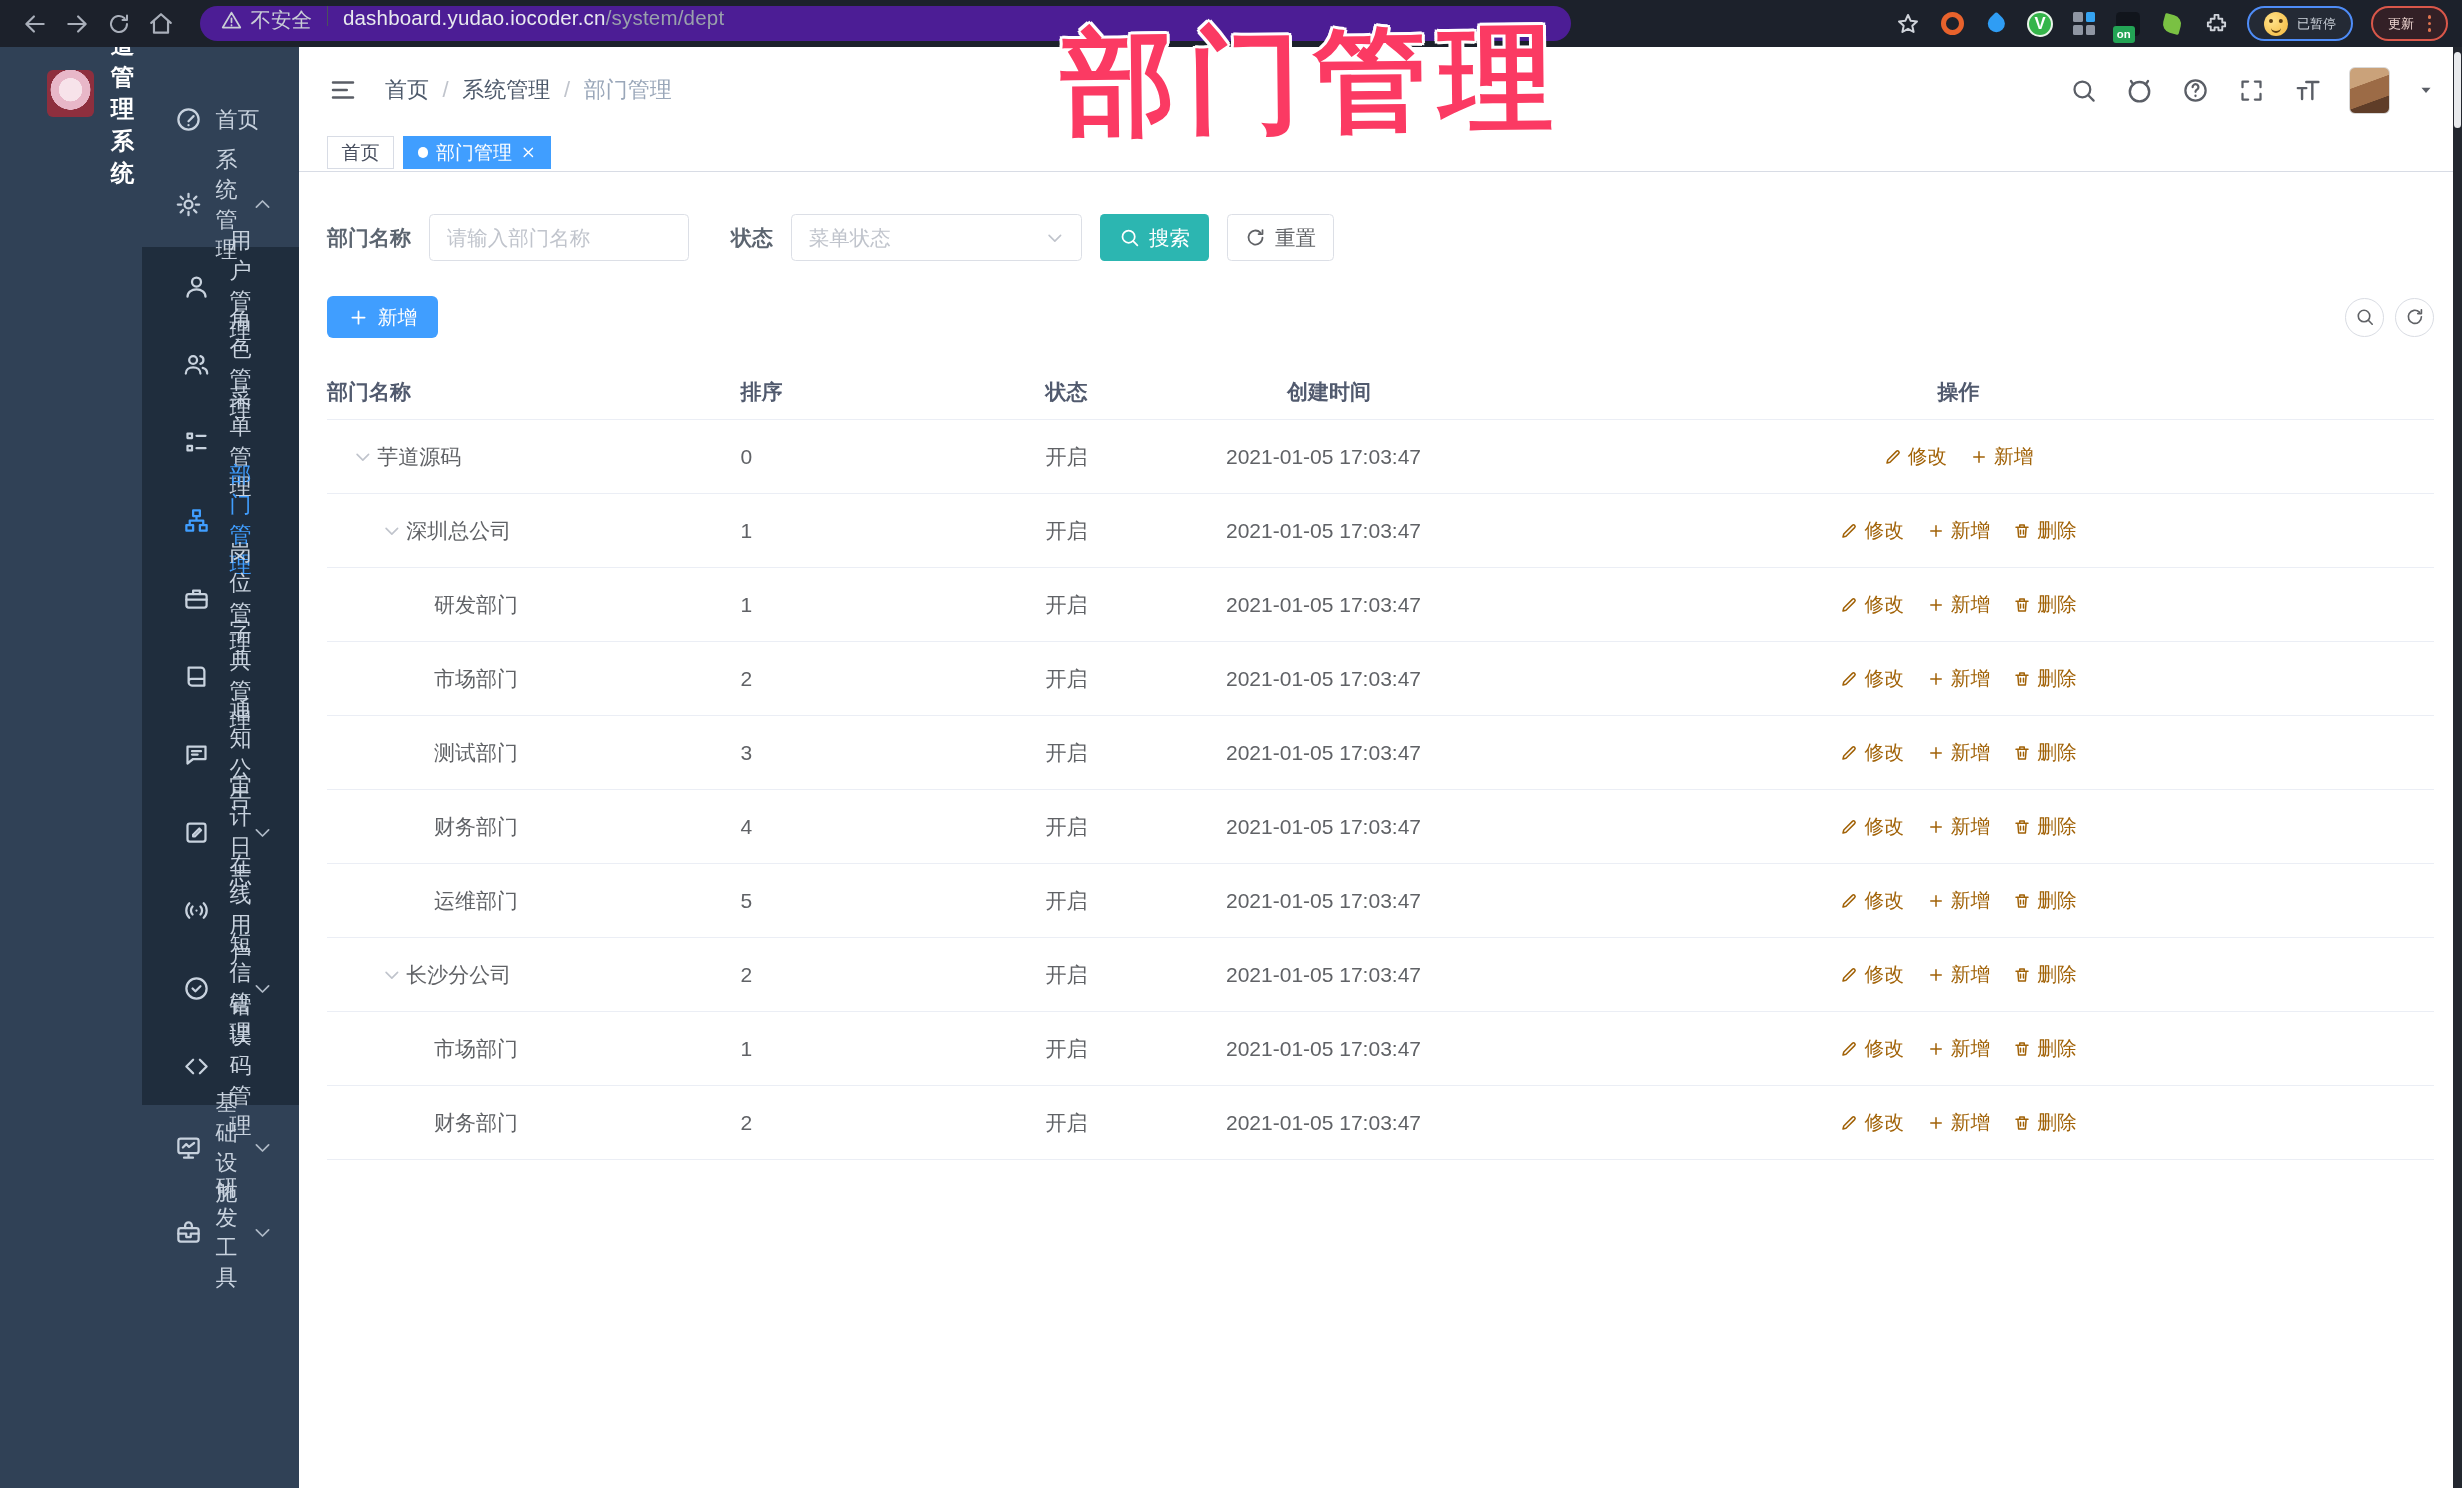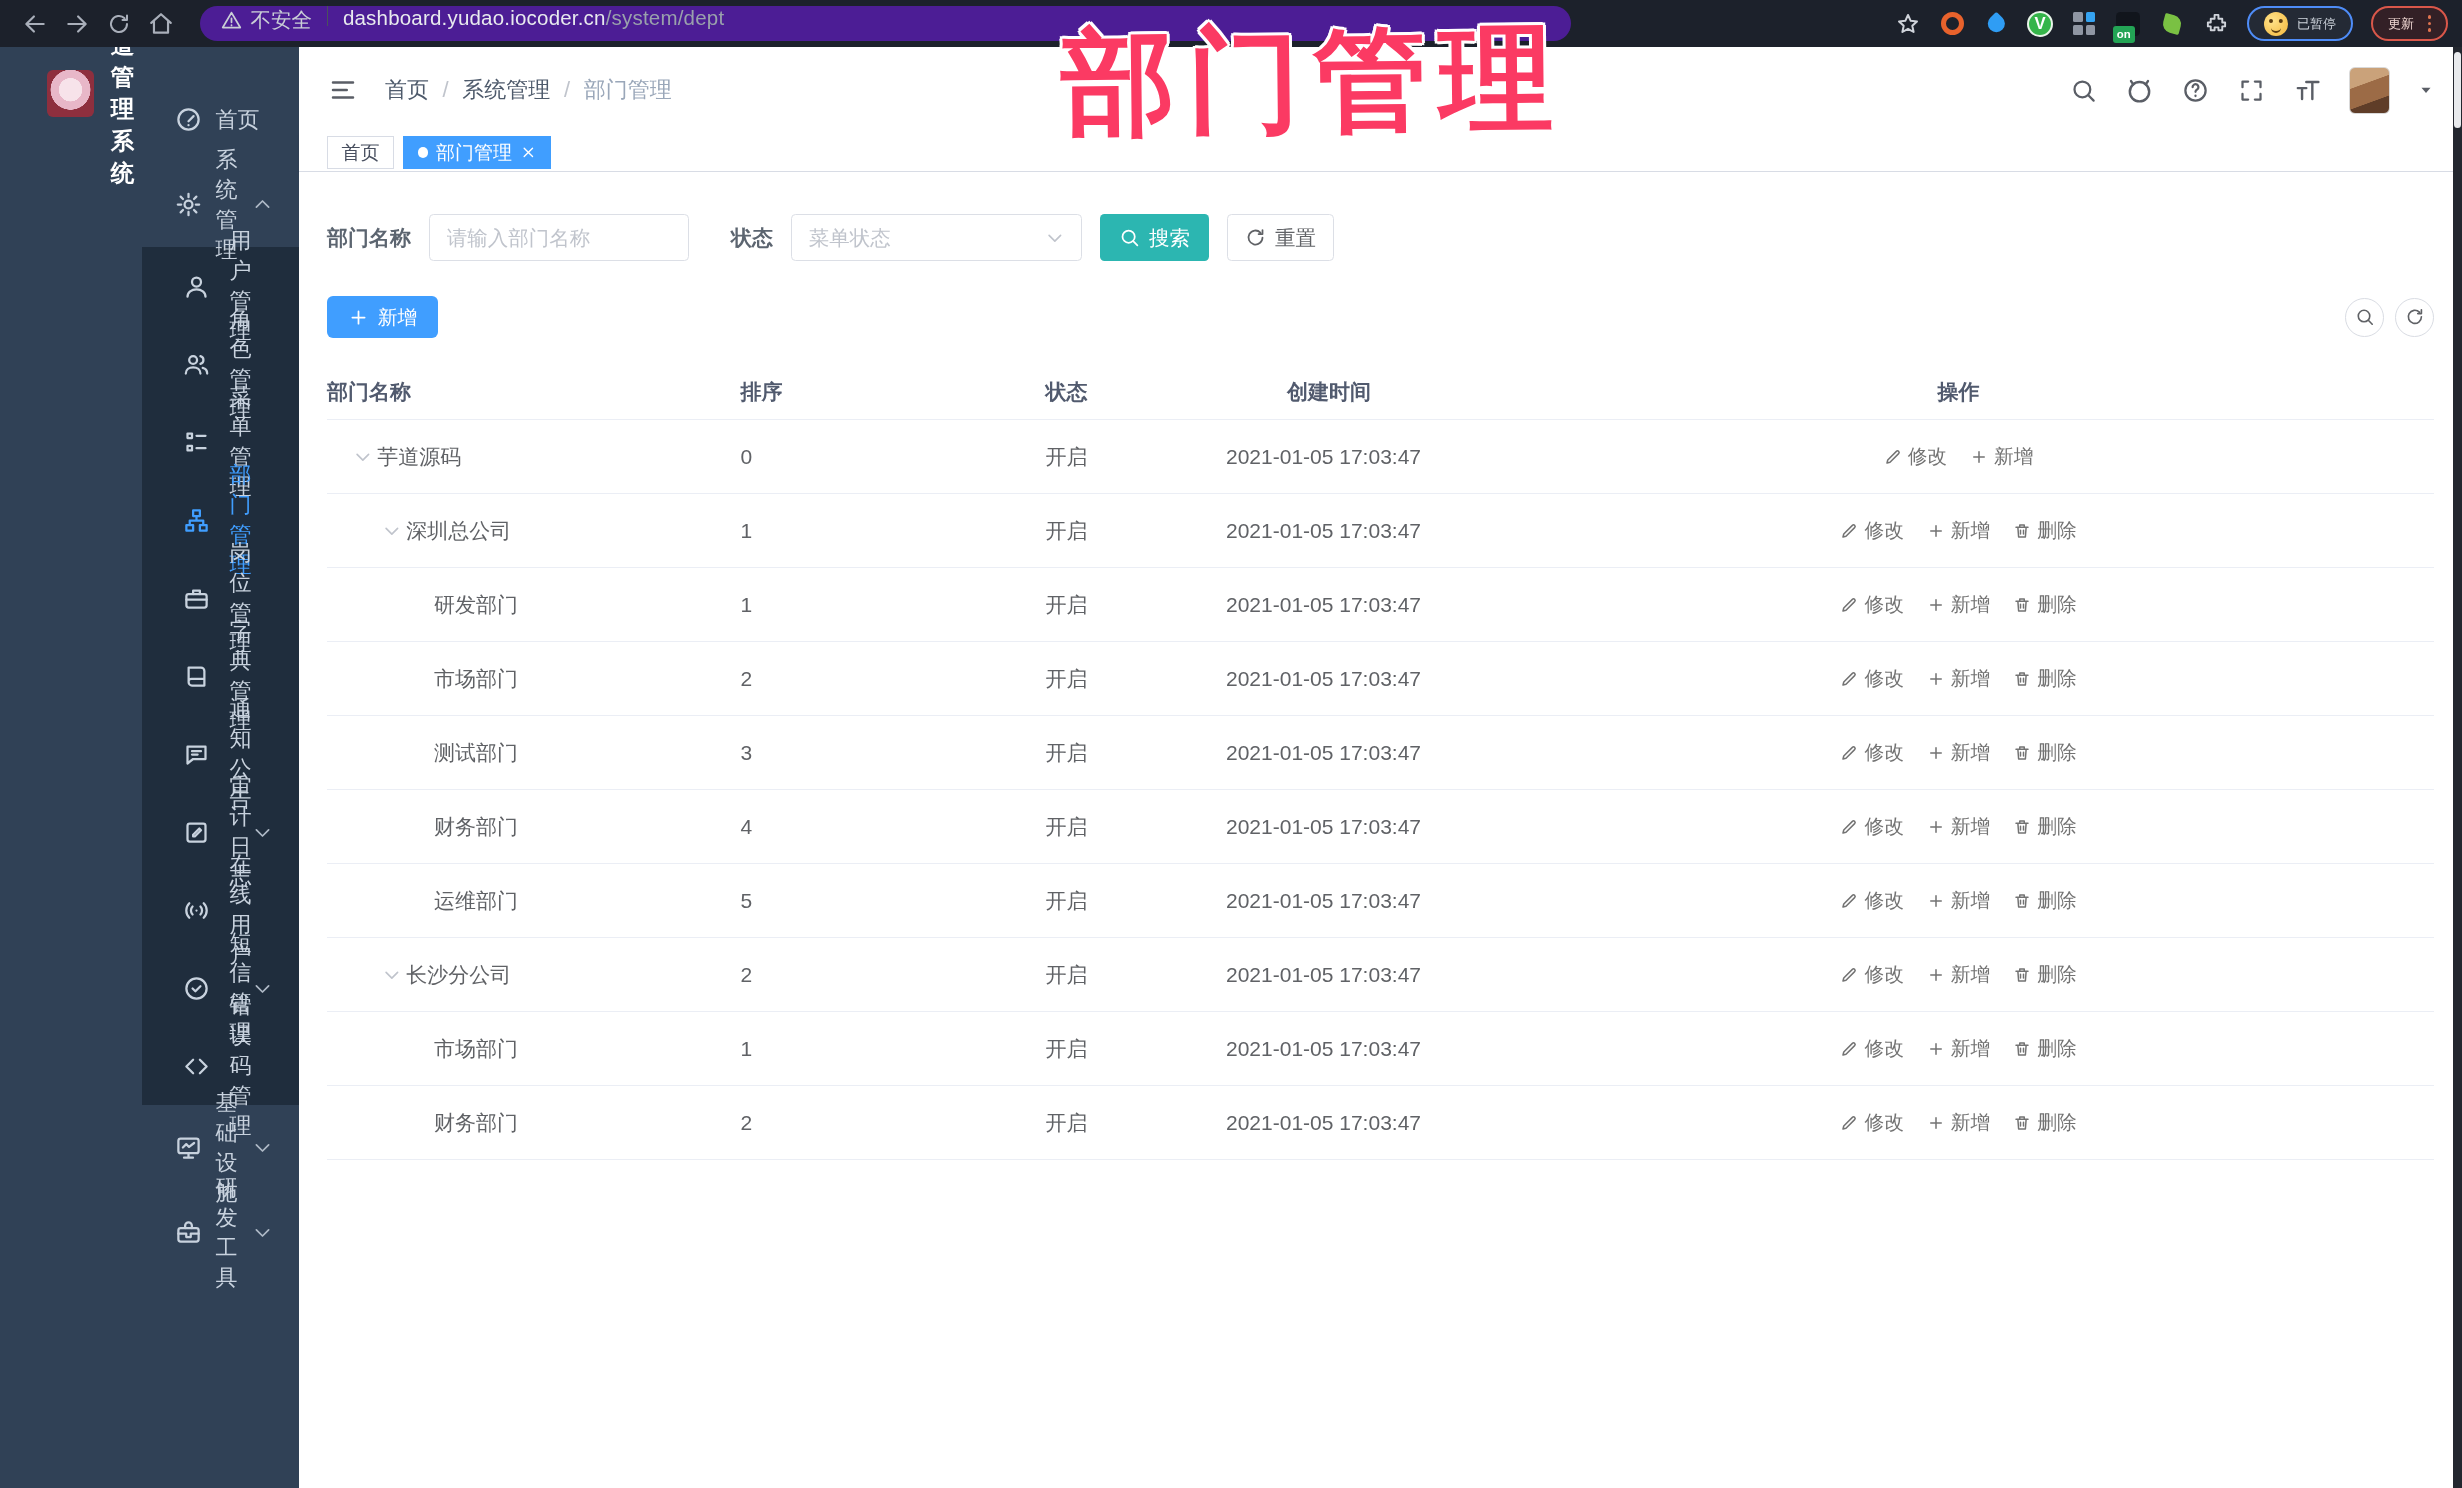--- a/index.html
+++ b/index.html
@@ -104,21 +104,21 @@
     height:74px;border-bottom:0.8px solid #ebeef5;font-size:21px;color:#606266}
   .trow.thead{height:56px;color:#515a6e;font-weight:bold}
   .c-name{display:flex;align-items:center}
   .c-sort{padding-left:13.6px}
   .c-status{padding-left:1.5px}
   .thead .c-created{padding-left:61px}
   .c-actions{display:flex;align-items:center;justify-content:center;gap:23px}
   .thead .c-actions{justify-content:center}
   .tree-arrow{width:19.7px;height:19.7px;color:#c0c4cc;margin-right:4.5px;flex:0 0 auto}
   .tree-spacer{width:24px;flex:0 0 auto}
-  .alink{color:#737373;font-size:19.7px;display:flex;align-items:center;gap:6px;cursor:pointer}
+  .alink{color:#a16207;font-size:19.7px;display:flex;align-items:center;gap:6px;cursor:pointer}
   .alink .bi{width:18px;height:18px}
 
   .overlay-title{position:absolute;left:1061px;top:4.5px;font-size:114px;font-weight:800;letter-spacing:12px;
     color:#fb3a63;z-index:50;transform:rotate(-.6deg);
     text-shadow:-3px 0 0 #fff,3px 0 0 #fff,0 -3px 0 #fff,0 3px 0 #fff,-2.3px -2.3px 0 #fff,2.3px 2.3px 0 #fff,-2.3px 2.3px 0 #fff,2.3px -2.3px 0 #fff}
   .page-scrollbar{position:absolute;right:0;top:47px;width:9px;height:calc(100% - 47px);background:#23272f;z-index:40}
   .page-scrollbar .thumb{position:absolute;top:4.5px;left:0.8px;width:7.6px;height:76px;background:#e8eaed;border-radius:3.8px}
 </style>
 </head>
 <body>

